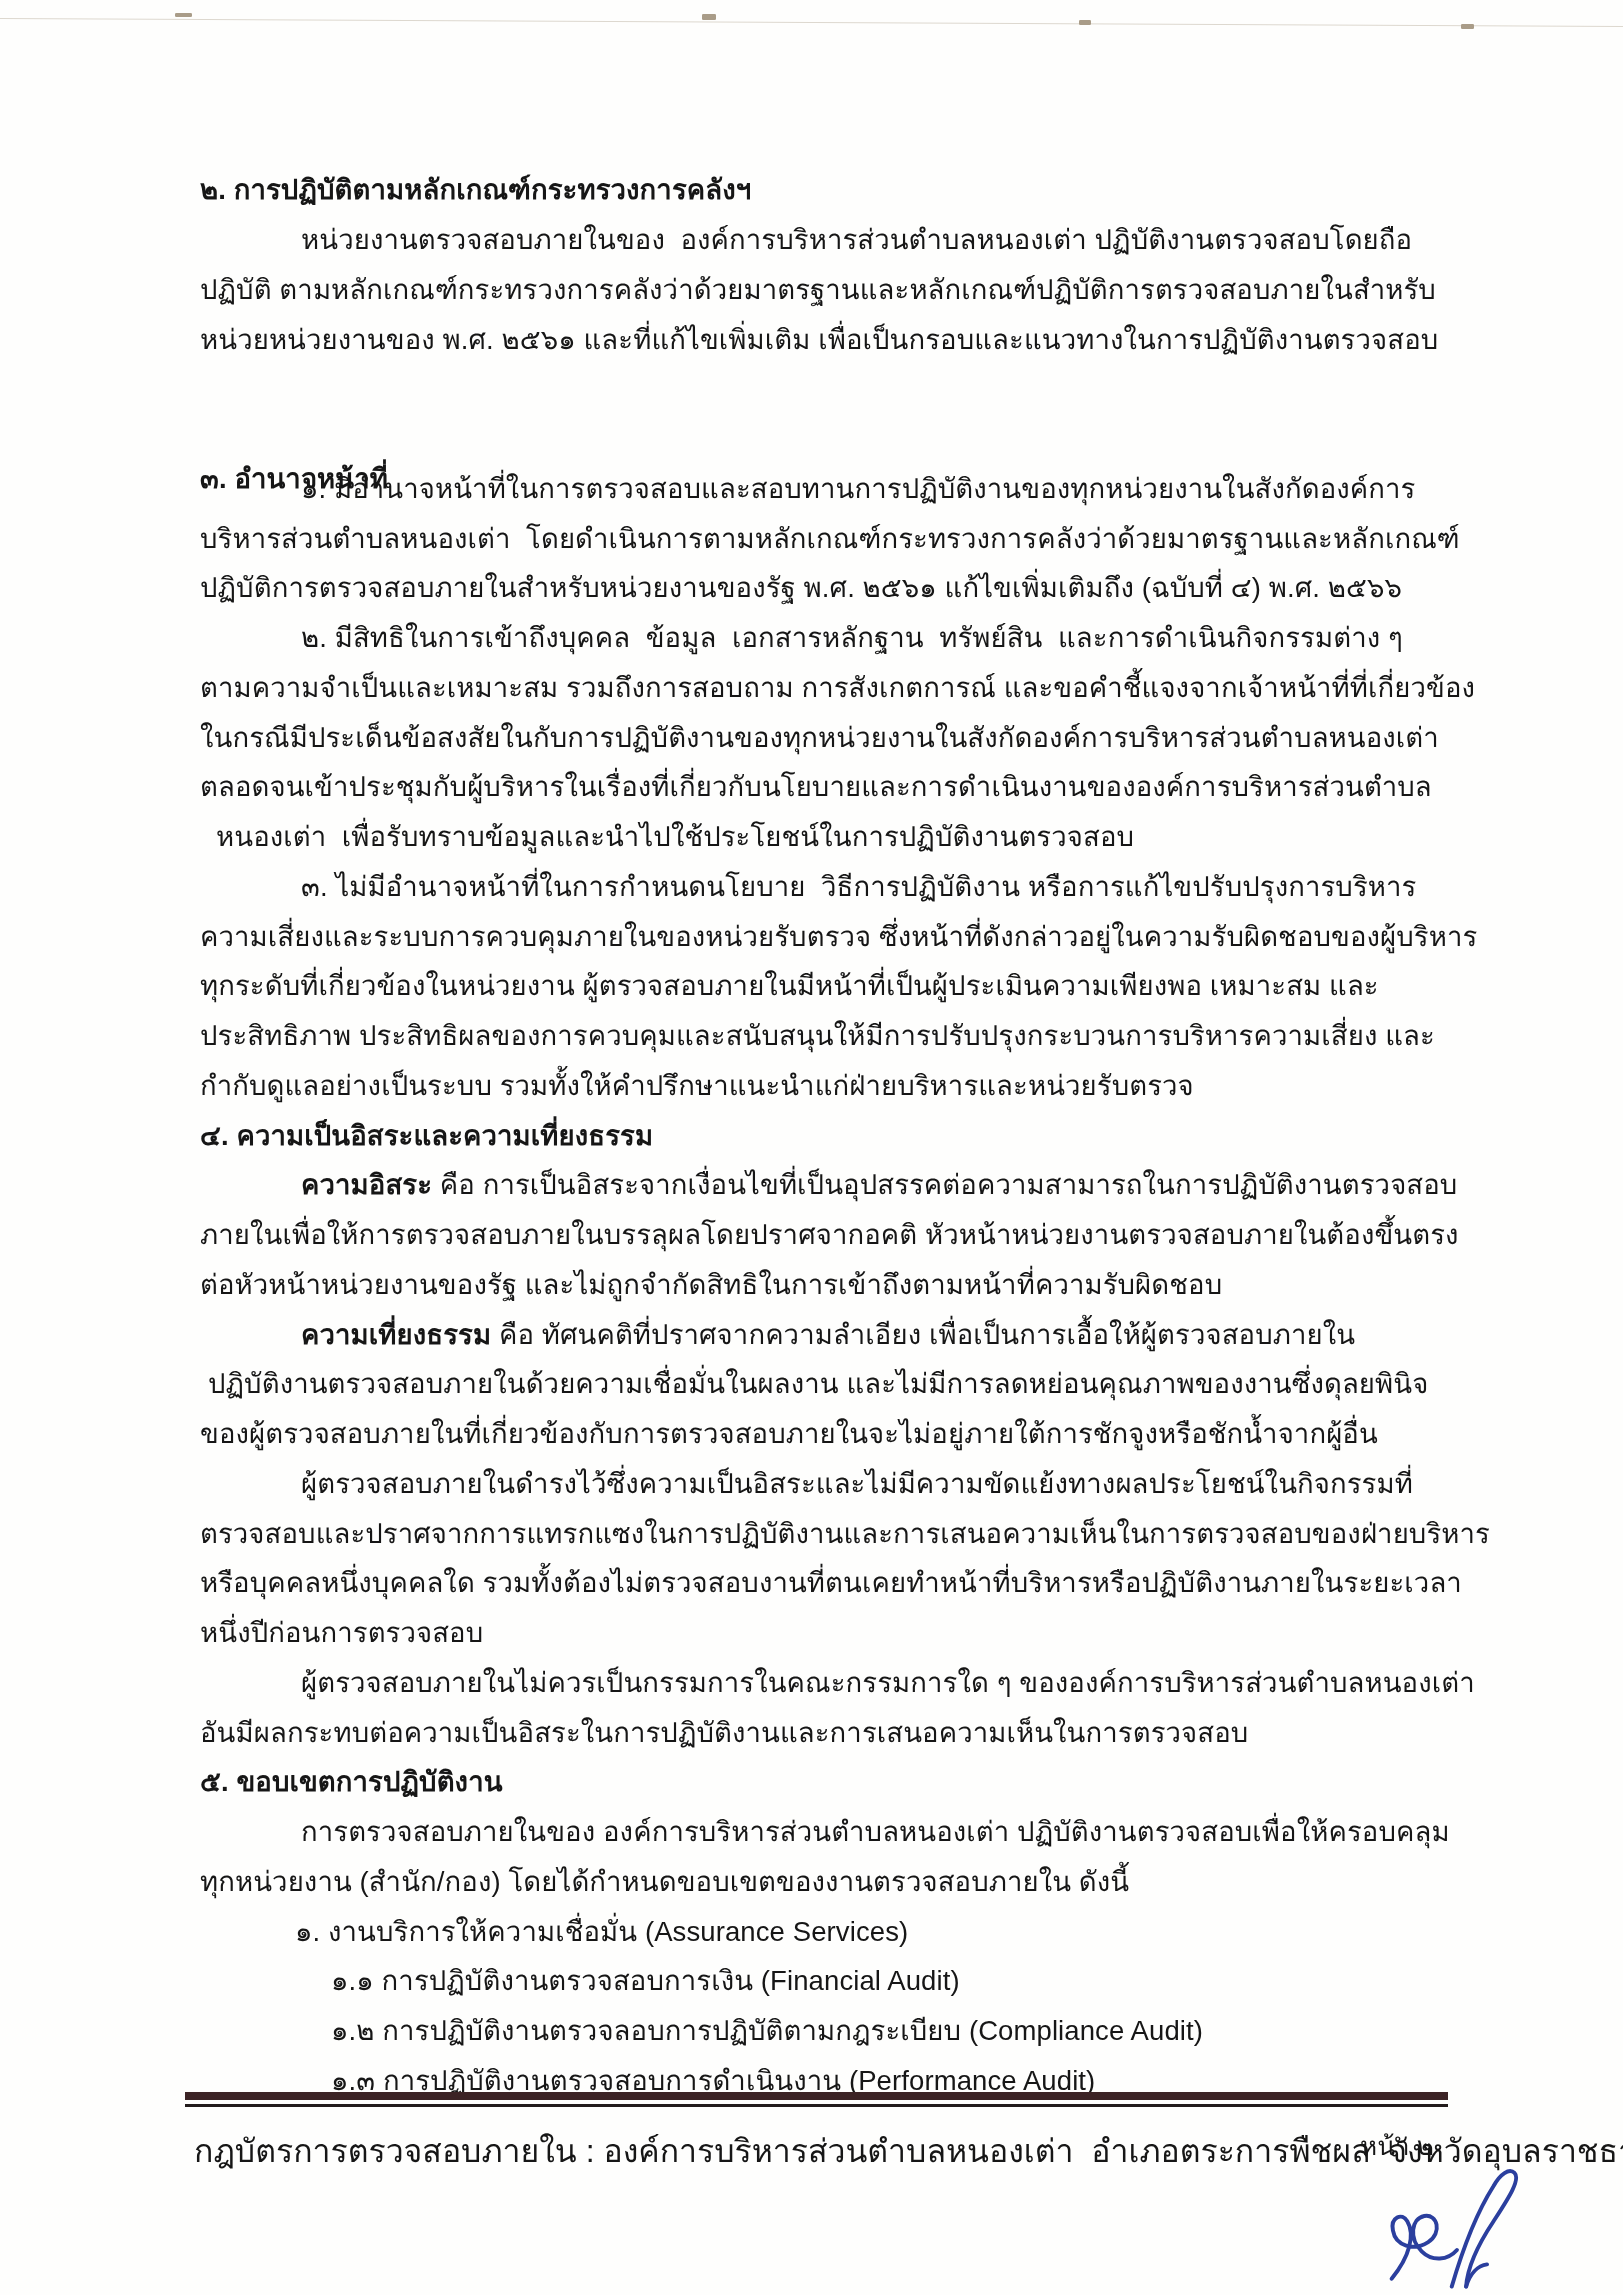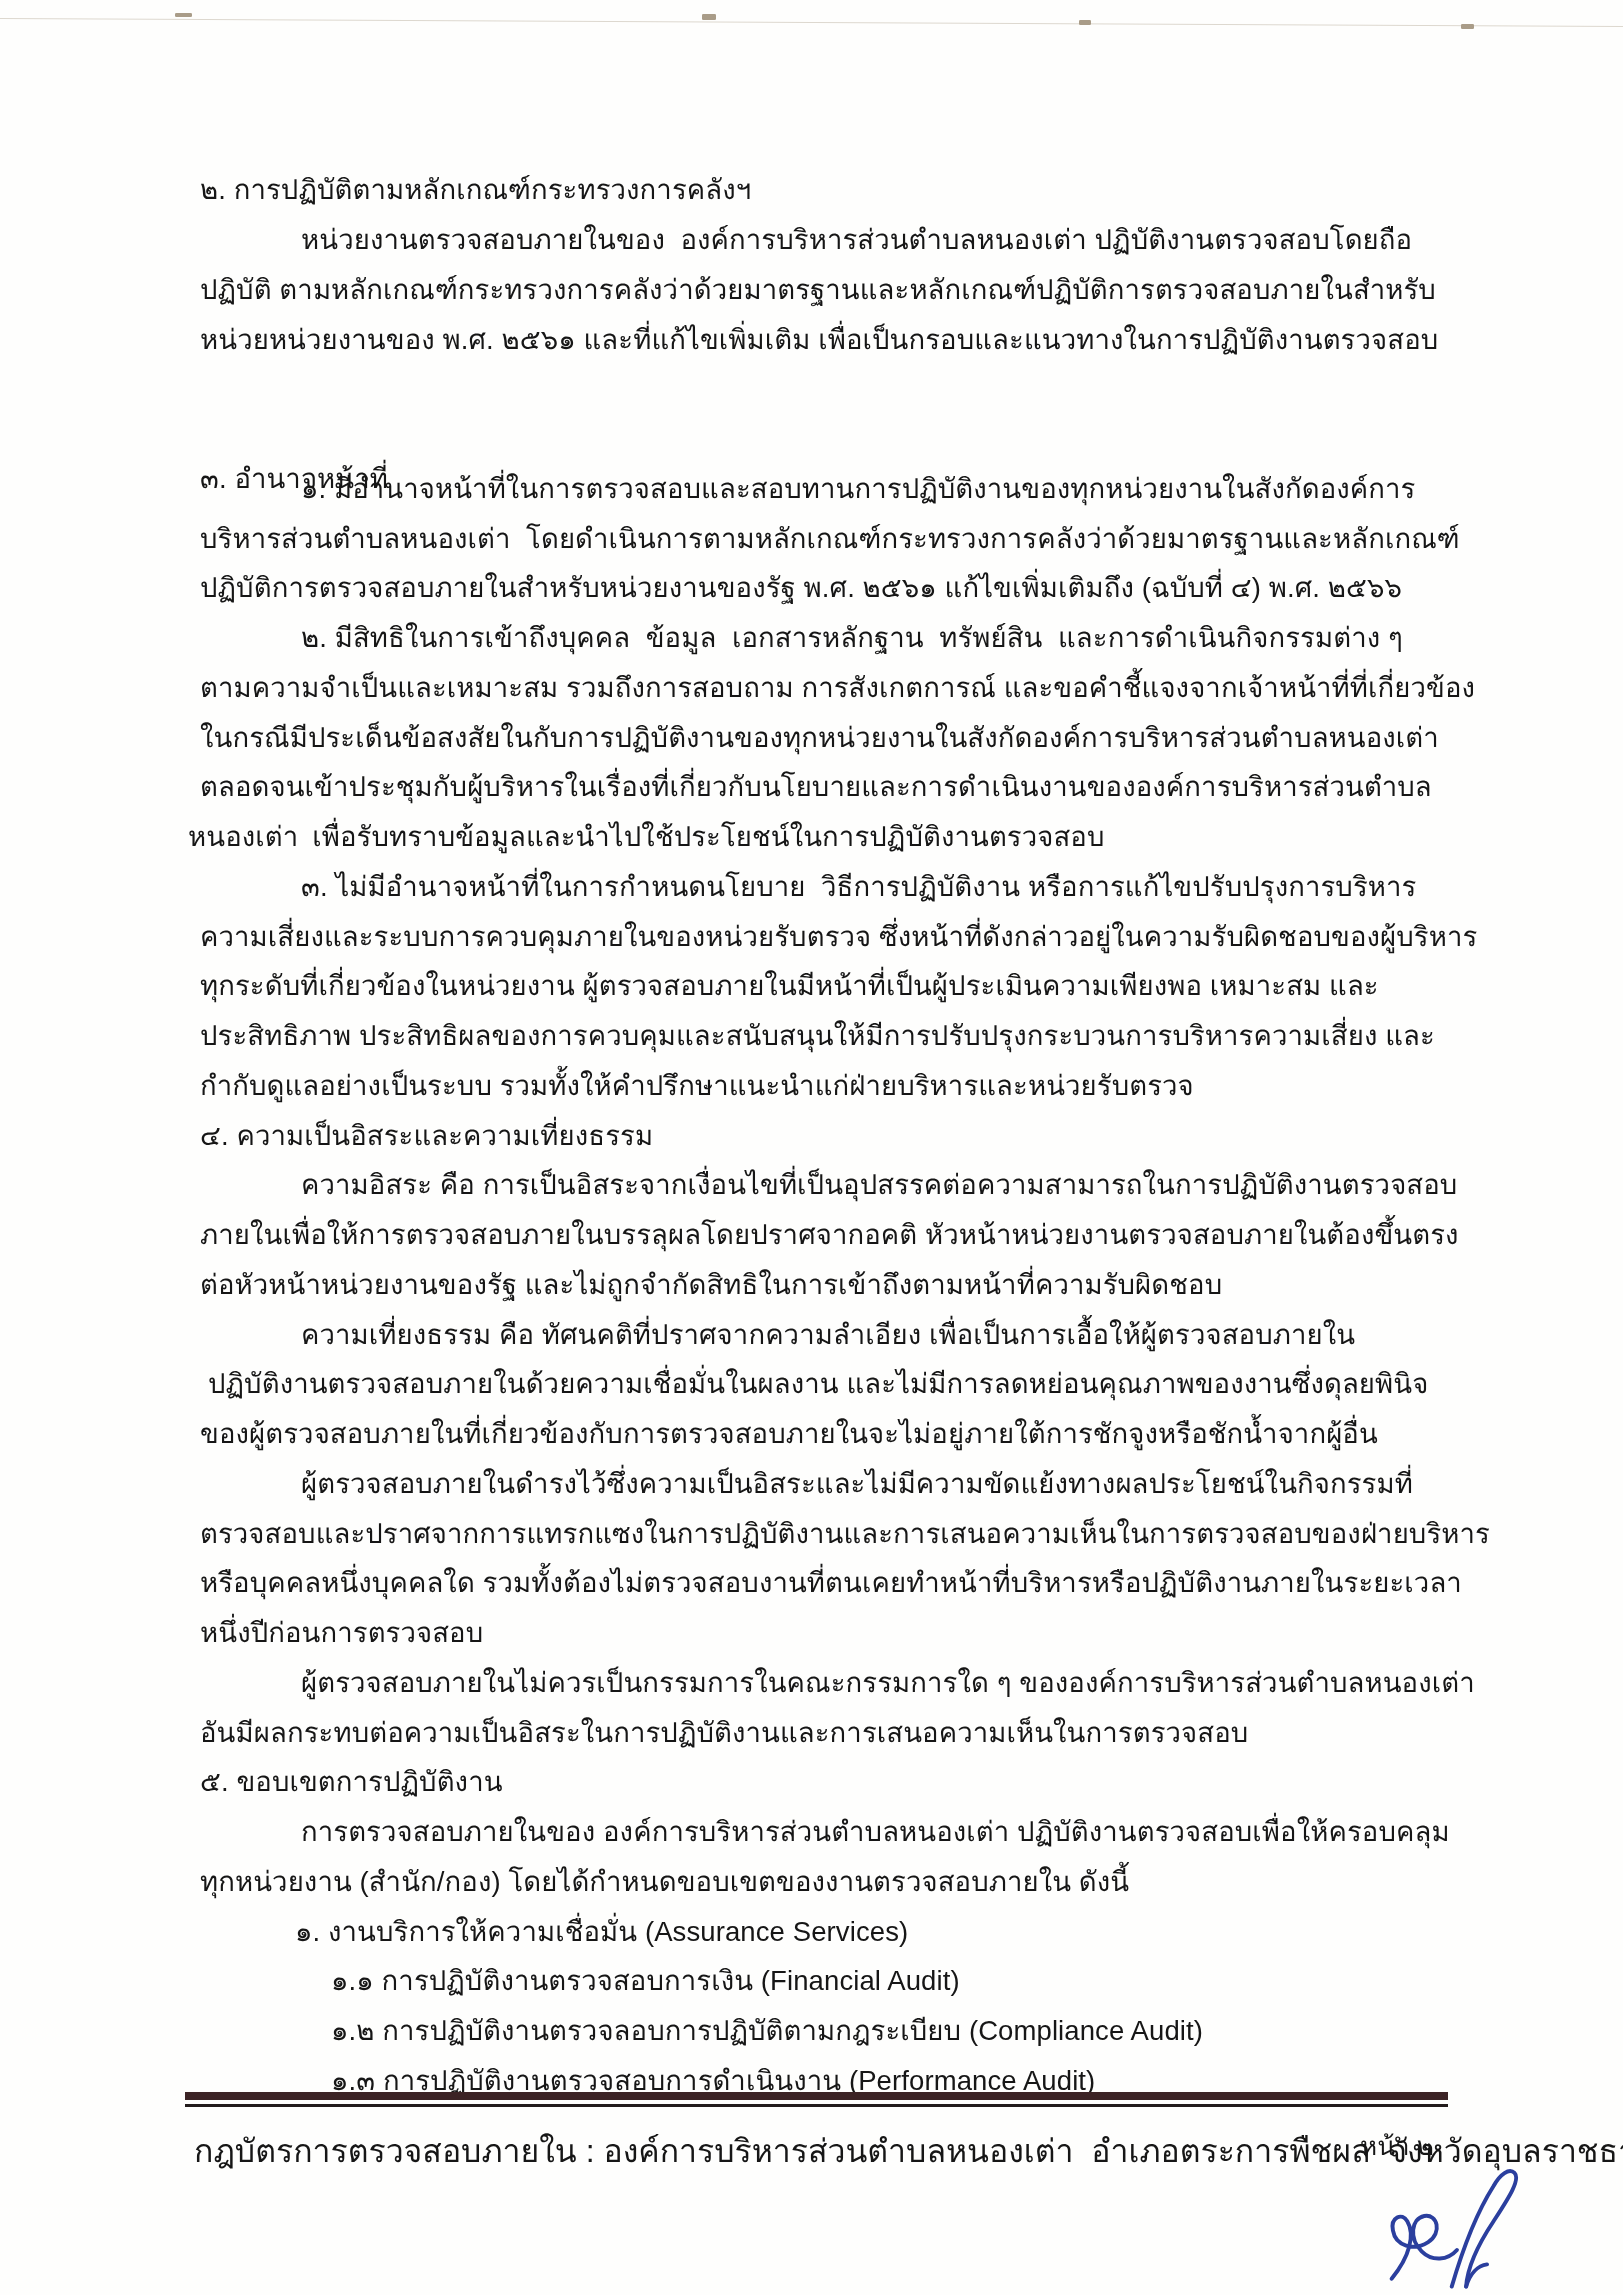--- a/index.html
+++ b/index.html
@@ -17,21 +17,21 @@
     background:#ddd8cf;transform:rotate(0.28deg);transform-origin:left center;
   }
   .speck{position:absolute;background:#a99c88;border-radius:1.3px;}
   .tline{
     position:absolute;
     white-space:pre;
     font-size:27.5px;
     line-height:38px;
     letter-spacing:0.1px;
   }
-  .tline .b, .hd{font-weight:normal;}
+  .tline .b, .hd{font-weight:bold;}
   .footer-rule-thick{position:absolute;left:185px;top:2092px;width:1263px;height:7.9px;background:#3c2325;}
   .footer-rule-thin{position:absolute;left:185px;top:2104px;width:1263px;height:2.6px;background:#231c1c;}
   .footer-text{position:absolute;left:194px;top:2125px;font-size:32px;white-space:pre;}
   .footer-page{position:absolute;left:1360px;top:2125px;font-size:26px;white-space:pre;}
   .signature{position:absolute;left:1372px;top:2157px;width:183px;height:135px;}
 </style>
 </head>
 <body>
 
 <div class="page">
@@ -48,21 +48,21 @@
       <div class="tline" style="top: 271px; left: 200px;"><span>ปฏิบัติ ตามหลักเกณฑ์กระทรวงการคลังว่าด้วยมาตรฐานและหลักเกณฑ์ปฏิบัติการตรวจสอบภายในสำหรับ</span></div>
       <div class="tline" style="top: 321px; left: 200px;"><span>หน่วยหน่วยงานของ พ.ศ. ๒๕๖๑ และที่แก้ไขเพิ่มเติม เพื่อเป็นกรอบและแนวทางในการปฏิบัติงานตรวจสอบ</span></div>
       <div class="tline hd" style="top: 416px; left: 200px; margin-top: 44px;"><span class="b">๓. อำนาจหน้าที่</span></div>
       <div class="tline" style="top: 470px; left: 301px;"><span>๑. มีอำนาจหน้าที่ในการตรวจสอบและสอบทานการปฏิบัติงานของทุกหน่วยงานในสังกัดองค์การ</span></div>
       <div class="tline" style="top: 520px; left: 200px;"><span>บริหารส่วนตำบลหนองเต่า  โดยดำเนินการตามหลักเกณฑ์กระทรวงการคลังว่าด้วยมาตรฐานและหลักเกณฑ์</span></div>
       <div class="tline" style="top: 569px; left: 200px;"><span>ปฏิบัติการตรวจสอบภายในสำหรับหน่วยงานของรัฐ พ.ศ. ๒๕๖๑ แก้ไขเพิ่มเติมถึง (ฉบับที่ ๔) พ.ศ. ๒๕๖๖</span></div>
       <div class="tline" style="top: 619px; left: 301px;"><span>๒. มีสิทธิในการเข้าถึงบุคคล  ข้อมูล  เอกสารหลักฐาน  ทรัพย์สิน  และการดำเนินกิจกรรมต่าง ๆ</span></div>
       <div class="tline" style="top: 669px; left: 200px;"><span>ตามความจำเป็นและเหมาะสม รวมถึงการสอบถาม การสังเกตการณ์ และขอคำชี้แจงจากเจ้าหน้าที่ที่เกี่ยวข้อง</span></div>
       <div class="tline" style="top: 719px; left: 200px;"><span>ในกรณีมีประเด็นข้อสงสัยในกับการปฏิบัติงานของทุกหน่วยงานในสังกัดองค์การบริหารส่วนตำบลหนองเต่า</span></div>
       <div class="tline" style="top: 768px; left: 200px;"><span>ตลอดจนเข้าประชุมกับผู้บริหารในเรื่องที่เกี่ยวกับนโยบายและการดำเนินงานขององค์การบริหารส่วนตำบล</span></div>
-      <div class="tline" style="top: 818px; left: 188px; font-family: Liberation Serif, serif;"><span>หนองเต่า  เพื่อรับทราบข้อมูลและนำไปใช้ประโยชน์ในการปฏิบัติงานตรวจสอบ</span></div>
+      <div class="tline" style="top: 818px; left: 216px;"><span>หนองเต่า  เพื่อรับทราบข้อมูลและนำไปใช้ประโยชน์ในการปฏิบัติงานตรวจสอบ</span></div>
       <div class="tline" style="top: 868px; left: 301px;"><span>๓. ไม่มีอำนาจหน้าที่ในการกำหนดนโยบาย  วิธีการปฏิบัติงาน หรือการแก้ไขปรับปรุงการบริหาร</span></div>
       <div class="tline" style="top: 918px; left: 200px;"><span>ความเสี่ยงและระบบการควบคุมภายในของหน่วยรับตรวจ ซึ่งหน้าที่ดังกล่าวอยู่ในความรับผิดชอบของผู้บริหาร</span></div>
       <div class="tline" style="top: 967px; left: 200px;"><span>ทุกระดับที่เกี่ยวข้องในหน่วยงาน ผู้ตรวจสอบภายในมีหน้าที่เป็นผู้ประเมินความเพียงพอ เหมาะสม และ</span></div>
       <div class="tline" style="top: 1017px; left: 200px;"><span>ประสิทธิภาพ ประสิทธิผลของการควบคุมและสนับสนุนให้มีการปรับปรุงกระบวนการบริหารความเสี่ยง และ</span></div>
       <div class="tline" style="top: 1067px; left: 200px;"><span>กำกับดูแลอย่างเป็นระบบ รวมทั้งให้คำปรึกษาแนะนำแก่ฝ่ายบริหารและหน่วยรับตรวจ</span></div>
       <div class="tline hd" style="top: 1117px; left: 200px;"><span class="b">๔. ความเป็นอิสระและความเที่ยงธรรม</span></div>
       <div class="tline" style="top: 1166px; left: 301px;"><span class="b">ความอิสระ</span><span> คือ การเป็นอิสระจากเงื่อนไขที่เป็นอุปสรรคต่อความสามารถในการปฏิบัติงานตรวจสอบ</span></div>
       <div class="tline" style="top: 1216px; left: 200px;"><span>ภายในเพื่อให้การตรวจสอบภายในบรรลุผลโดยปราศจากอคติ หัวหน้าหน่วยงานตรวจสอบภายในต้องขึ้นตรง</span></div>
       <div class="tline" style="top: 1266px; left: 200px;"><span>ต่อหัวหน้าหน่วยงานของรัฐ และไม่ถูกจำกัดสิทธิในการเข้าถึงตามหน้าที่ความรับผิดชอบ</span></div>
       <div class="tline" style="top: 1316px; left: 301px;"><span class="b">ความเที่ยงธรรม</span><span> คือ ทัศนคติที่ปราศจากความลำเอียง เพื่อเป็นการเอื้อให้ผู้ตรวจสอบภายใน</span></div>

